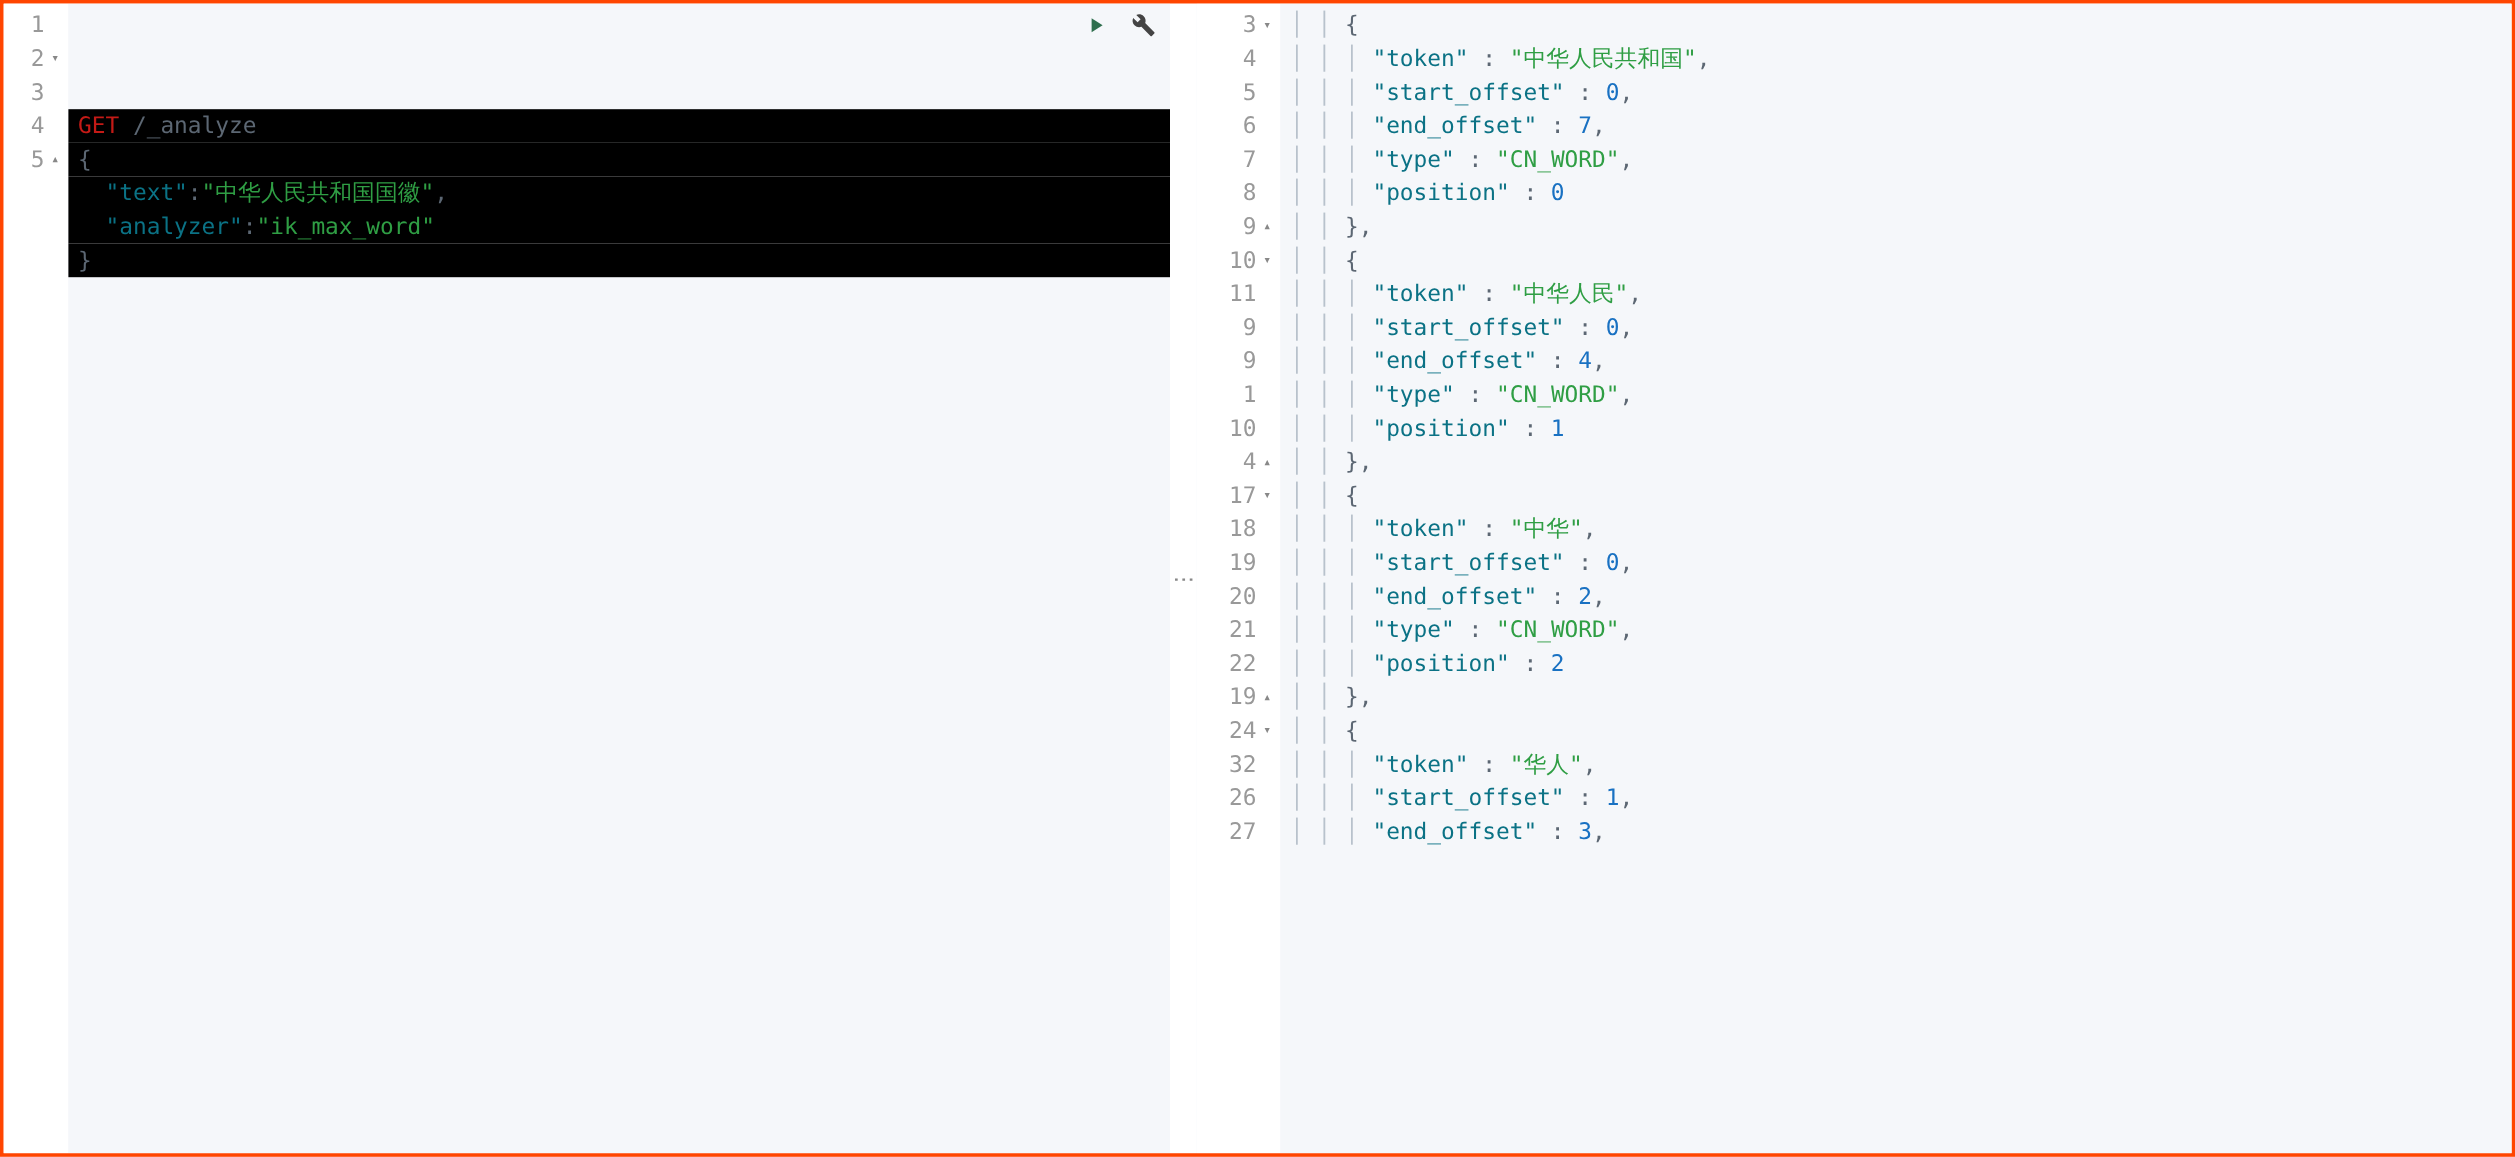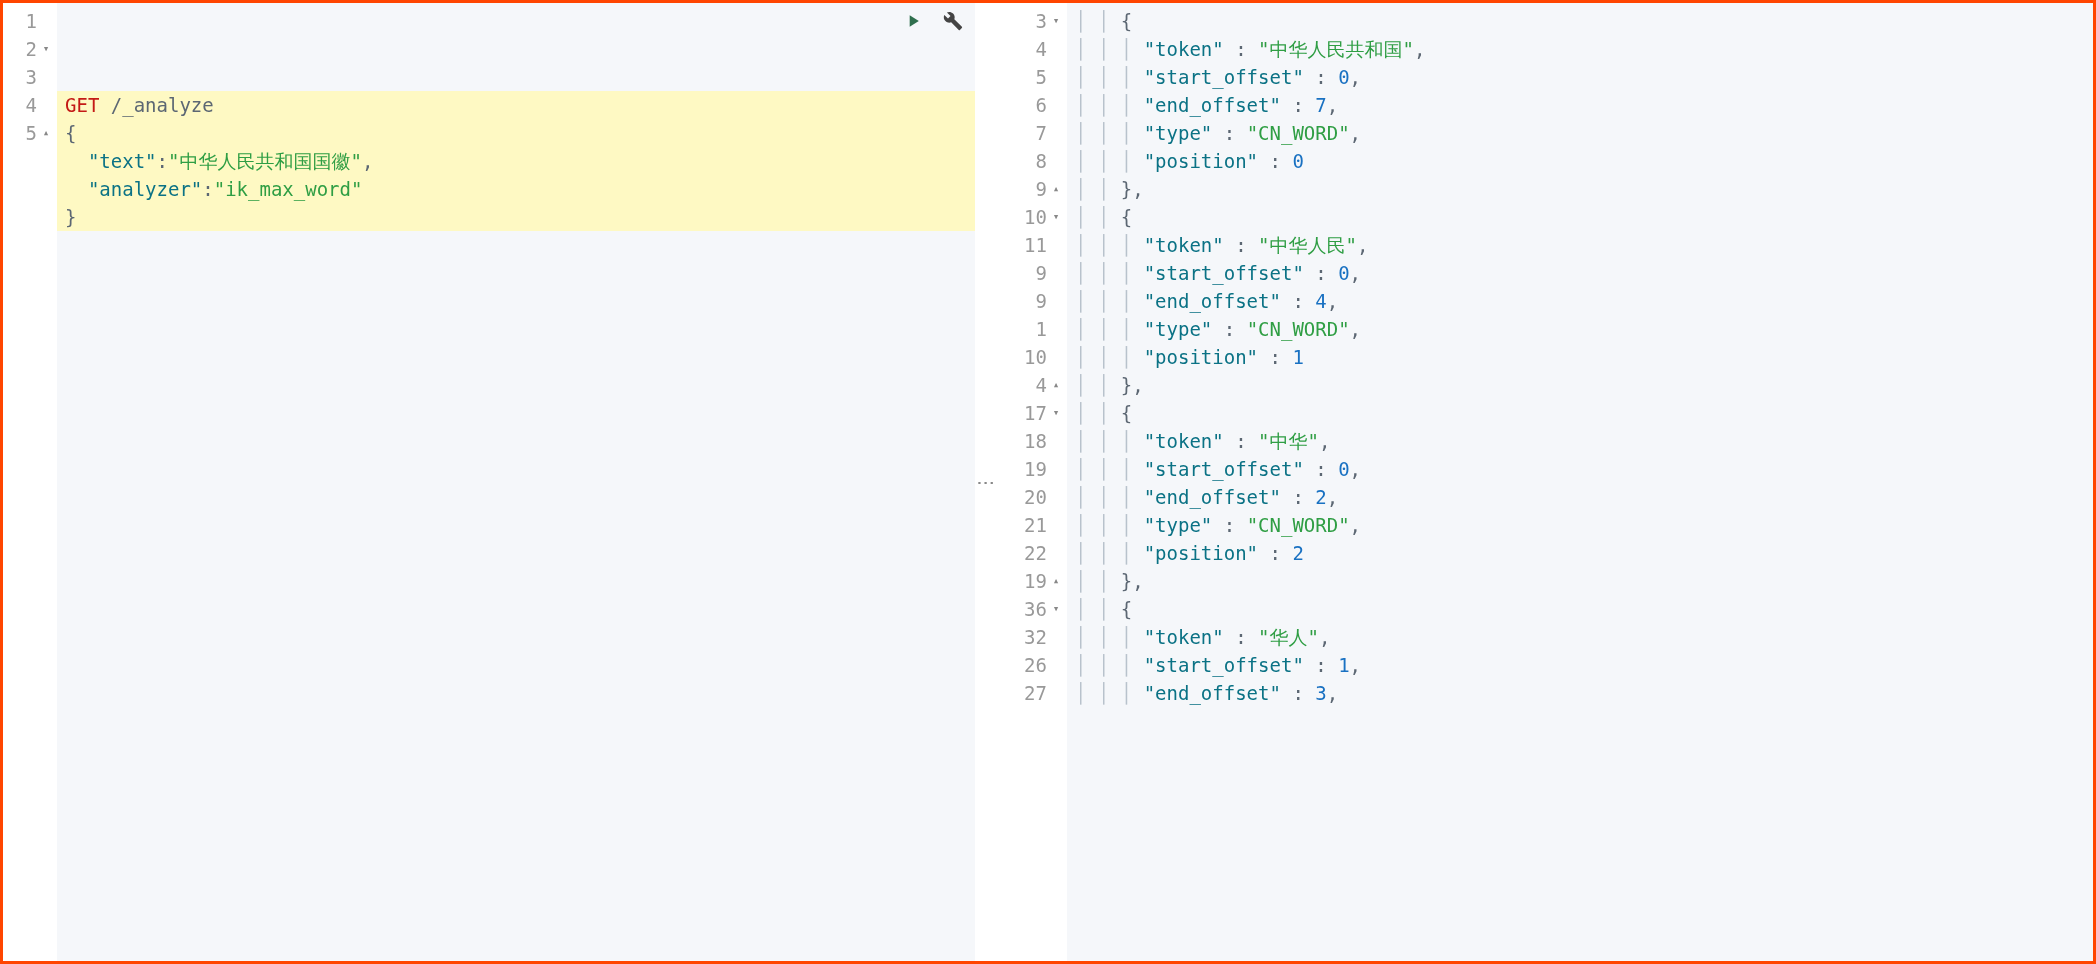--- a/index.html
+++ b/index.html
@@ -82,21 +82,21 @@
       white-space: pre;
       position: relative;
       background: #f5f7fa;
     }
     .code-line {
       height: 28px;
       display: flex;
       align-items: center;
     }
     .highlight-line {
-      background: #fef9c3;
+      background: #000000;
       margin-left: -8px;
       margin-right: -10px;
       padding-left: 8px;
       padding-right: 10px;
     }
     .method { color: #c41a16; font-weight: 500; }
     .path { color: #5c6773; }
     .punct { color: #5c6773; }
     .key { color: #0b7285; }
     .string { color: #2f9e44; }
@@ -252,21 +252,21 @@
         </div>
         <div class="gutter-line">
           <span>22</span>
           <span class="fold"></span>
         </div>
         <div class="gutter-line">
           <span>19</span>
           <span class="fold">▴</span>
         </div>
         <div class="gutter-line">
-          <span>36</span>
+          <span>24</span>
           <span class="fold">▾</span>
         </div>
         <div class="gutter-line">
           <span>32</span>
           <span class="fold"></span>
         </div>
         <div class="gutter-line">
           <span>26</span>
           <span class="fold"></span>
         </div>

